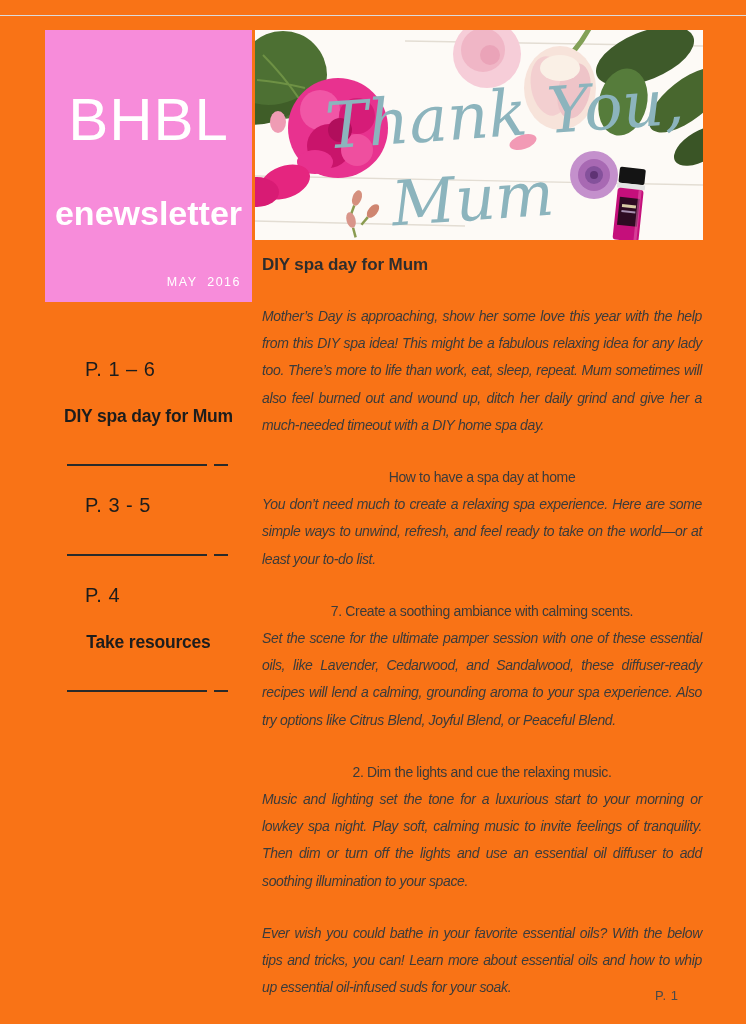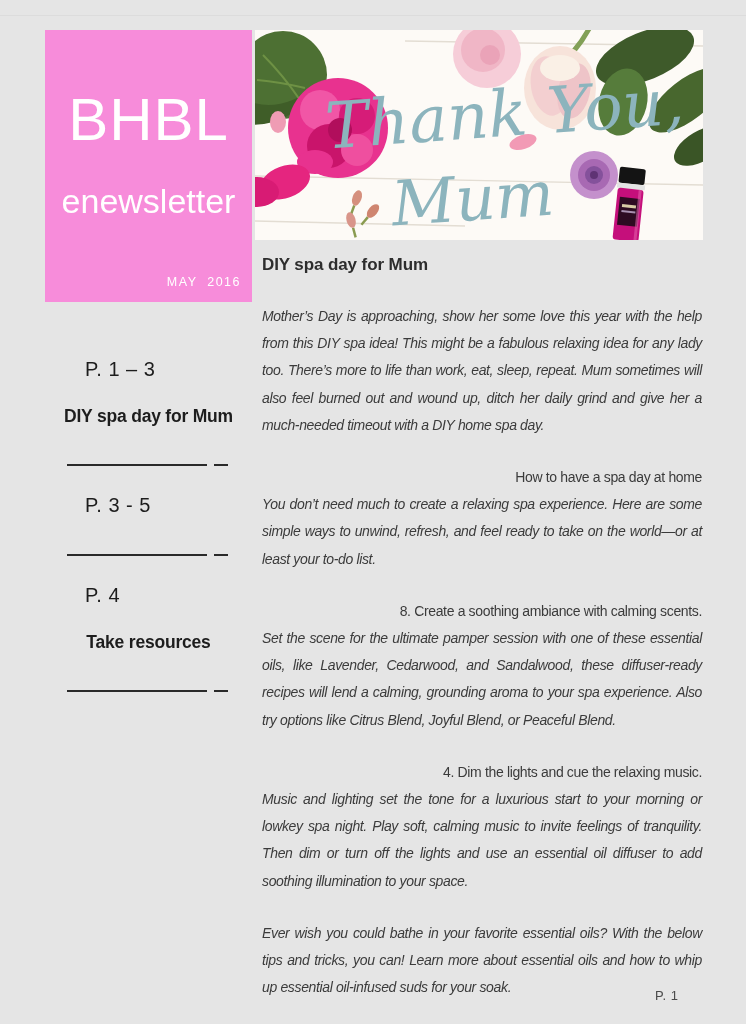--- a/index.html
+++ b/index.html
@@ -1,21 +1,21 @@
 <!DOCTYPE html>
 <html><head>
 <meta charset="utf-8">
 <style>
   * { box-sizing: border-box; margin: 0; padding: 0; }
   html, body { background: #ffffff; }
   .page {
     position: relative;
     width: 746px; height: 1024px;
     margin: 0 auto;
-    background: #e5e5e5;
+    background: #f97316;
     overflow: hidden;
     font-family: "Liberation Sans", sans-serif;
     color: #3b3b3b;
   }
   .topline {
     position: absolute; left: 0; top: 15px;
     width: 746px; height: 1px; background: #dcdcdc;
   }
   
   .masthead {
@@ -24,24 +24,24 @@
     background: #f78cda;
     color: #ffffff;
   }
   .masthead-title {
     padding-top: 60px;
     text-align: center;
     font-size: 60px; line-height: 1;
     font-weight: 400; letter-spacing: 1px;
   }
   .masthead-sub {
-    margin-top: 34px;
+    margin-top: 46px;
     text-align: center;
     font-size: 34px; line-height: 1;
-    font-weight: 400;
+    font-weight: 700;
   }
   .masthead-date {
     position: absolute; right: 11px; bottom: 13px;
     font-size: 12.5px; letter-spacing: 1.5px;
     white-space: pre;
   }
   
   .hero {
     position: absolute; left: 255px; top: 30px;
     width: 448px; height: 210px;
@@ -85,21 +85,21 @@
     letter-spacing: -0.1px;
     margin-bottom: 26px;
   }
   .sec {
     font-size: 14px; line-height: 27.2px;
     letter-spacing: -0.35px;
     margin-bottom: 25px;
     color: #3b3b3b;
   }
   .sec:last-child { margin-bottom: 0; }
-  .sec-head { text-align: right; }
+  .sec-head { text-align: center; }
   .sec-body { text-align: justify; font-style: italic; }
   .page-num {
     position: absolute; left: 655px; top: 988px;
     font-size: 13px; color: #4a4a4a; letter-spacing: 0.5px; text-align: center;
   }
 </style>
 </head>
 <body>
 
 <div class="page">
@@ -195,21 +195,21 @@
         <rect x="21" y="21" width="3" height="52" fill="#e465ad" opacity="0.55"></rect>
       </g>
 
       <text class="hero-caption" x="250" y="106" font-size="64" text-anchor="middle" fill="#8cb4bd" transform="rotate(-4 250 90)">Thank You,</text>
       <text class="hero-caption" x="218" y="190" font-size="62" text-anchor="middle" fill="#8cb4bd" transform="rotate(-4 218 172)">Mum</text>
     </svg>
   </div>
 
   <div class="toc">
     <div class="toc-entry">
-      <div class="toc-pages">P. 1 – 3</div>
+      <div class="toc-pages">P. 1 – 6</div>
       <div class="toc-title">DIY spa day for Mum</div>
       <div class="toc-divider"></div>
     </div>
     <div class="toc-entry">
       <div class="toc-pages">P. 3 - 5</div>
       <div class="toc-divider"></div>
     </div>
     <div class="toc-entry">
       <div class="toc-pages">P. 4</div>
       <div class="toc-title">Take resources</div>
@@ -223,26 +223,26 @@
     <div class="sec">
       <div class="sec-body">Mother’s Day is approaching, show her some love this year with the help from this DIY spa idea! This might be a fabulous relaxing idea for any lady too. There’s more to life than work, eat, sleep, repeat. Mum sometimes will also feel burned out and wound up, ditch her daily grind and give her a much-needed timeout with a DIY home spa day.</div>
     </div>
 
     <div class="sec">
       <div class="sec-head">How to have a spa day at home</div>
       <div class="sec-body">You don’t need much to create a relaxing spa experience. Here are some simple ways to unwind, refresh, and feel ready to take on the world—or at least your to-do list.</div>
     </div>
 
     <div class="sec">
-      <div class="sec-head">8. Create a soothing ambiance with calming scents.</div>
+      <div class="sec-head">7. Create a soothing ambiance with calming scents.</div>
       <div class="sec-body">Set the scene for the ultimate pamper session with one of these essential oils, like Lavender, Cedarwood, and Sandalwood, these diffuser-ready recipes will lend a calming, grounding aroma to your spa experience. Also try options like Citrus Blend, Joyful Blend, or Peaceful Blend.</div>
     </div>
 
     <div class="sec">
-      <div class="sec-head">4. Dim the lights and cue the relaxing music.</div>
+      <div class="sec-head">2. Dim the lights and cue the relaxing music.</div>
       <div class="sec-body">Music and lighting set the tone for a luxurious start to your morning or lowkey spa night. Play soft, calming music to invite feelings of tranquility. Then dim or turn off the lights and use an essential oil diffuser to add soothing illumination to your space.</div>
     </div>
 
     <div class="sec">
       <div class="sec-body">Ever wish you could bathe in your favorite essential oils? With the below tips and tricks, you can! Learn more about essential oils and how to whip up essential oil-infused suds for your soak.</div>
     </div>
   </div>
 
   <div class="page-num">P. 1</div>
 

